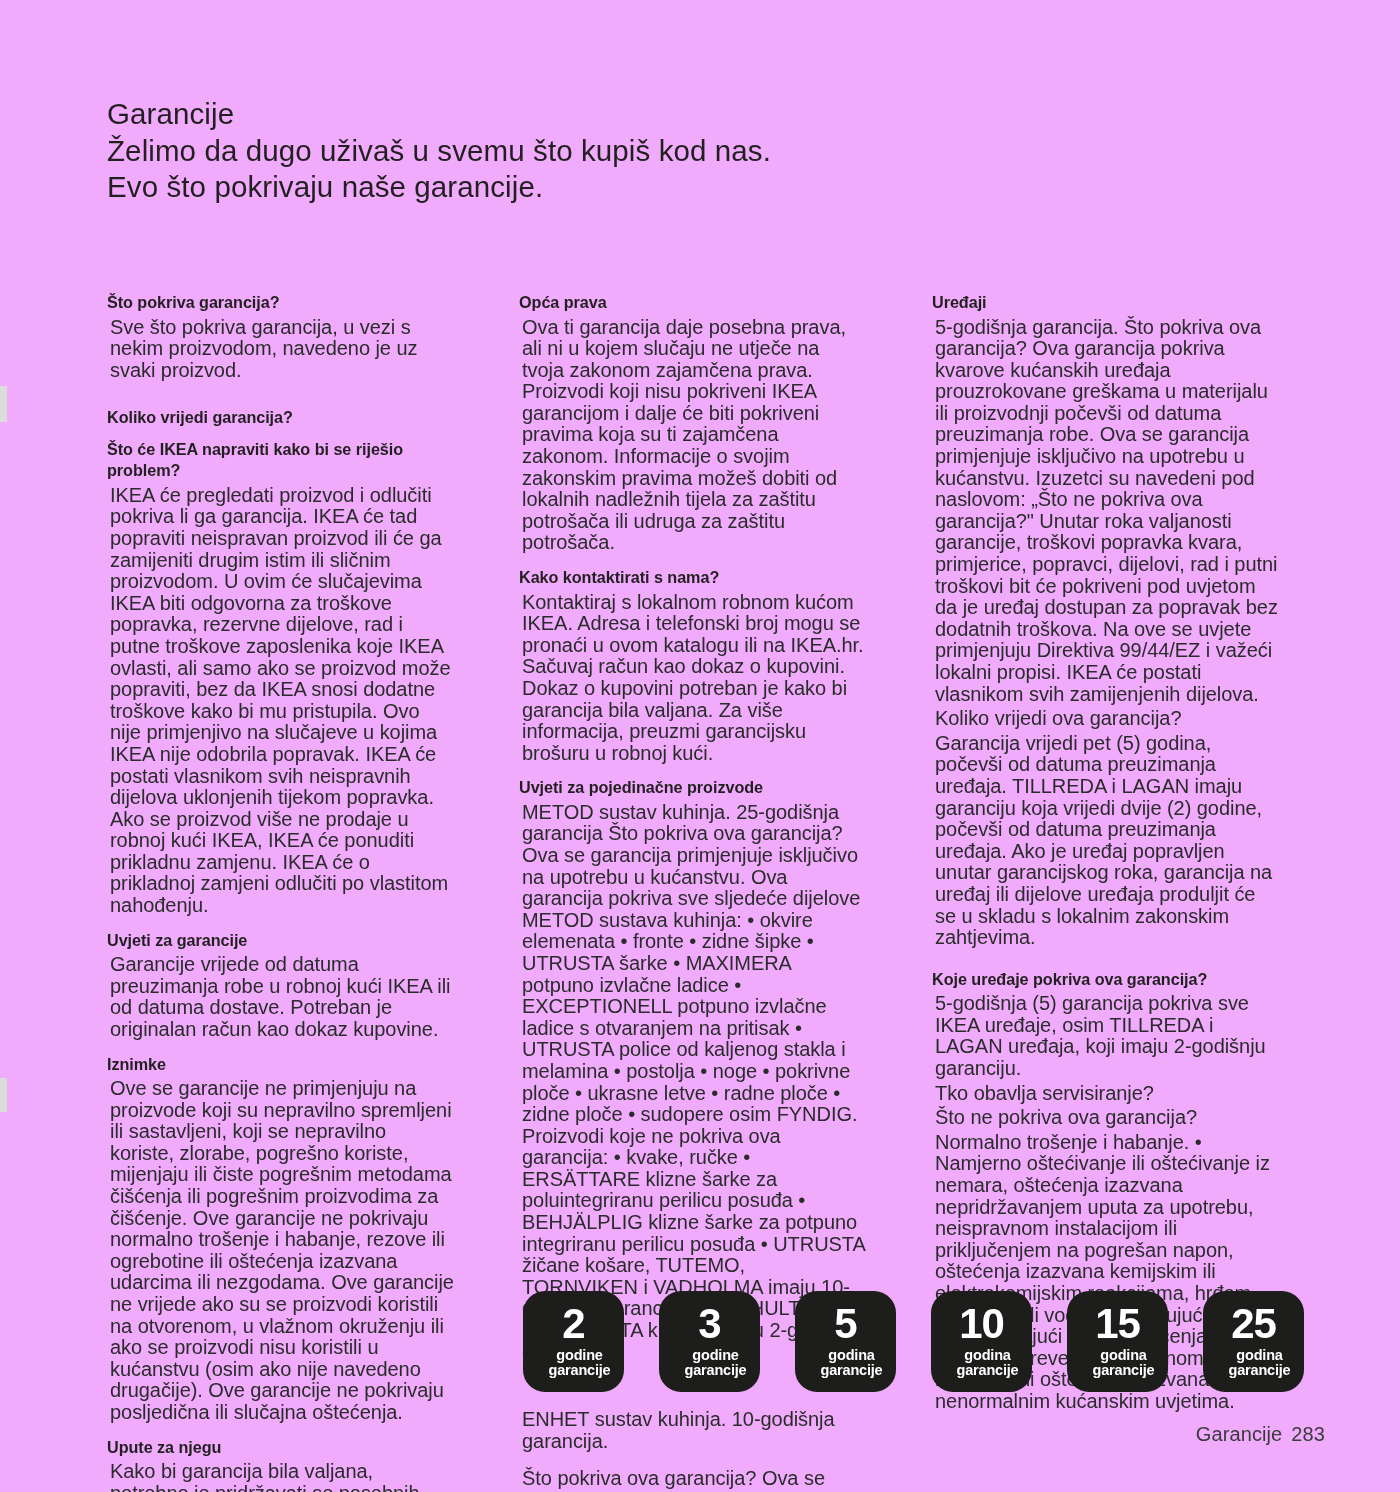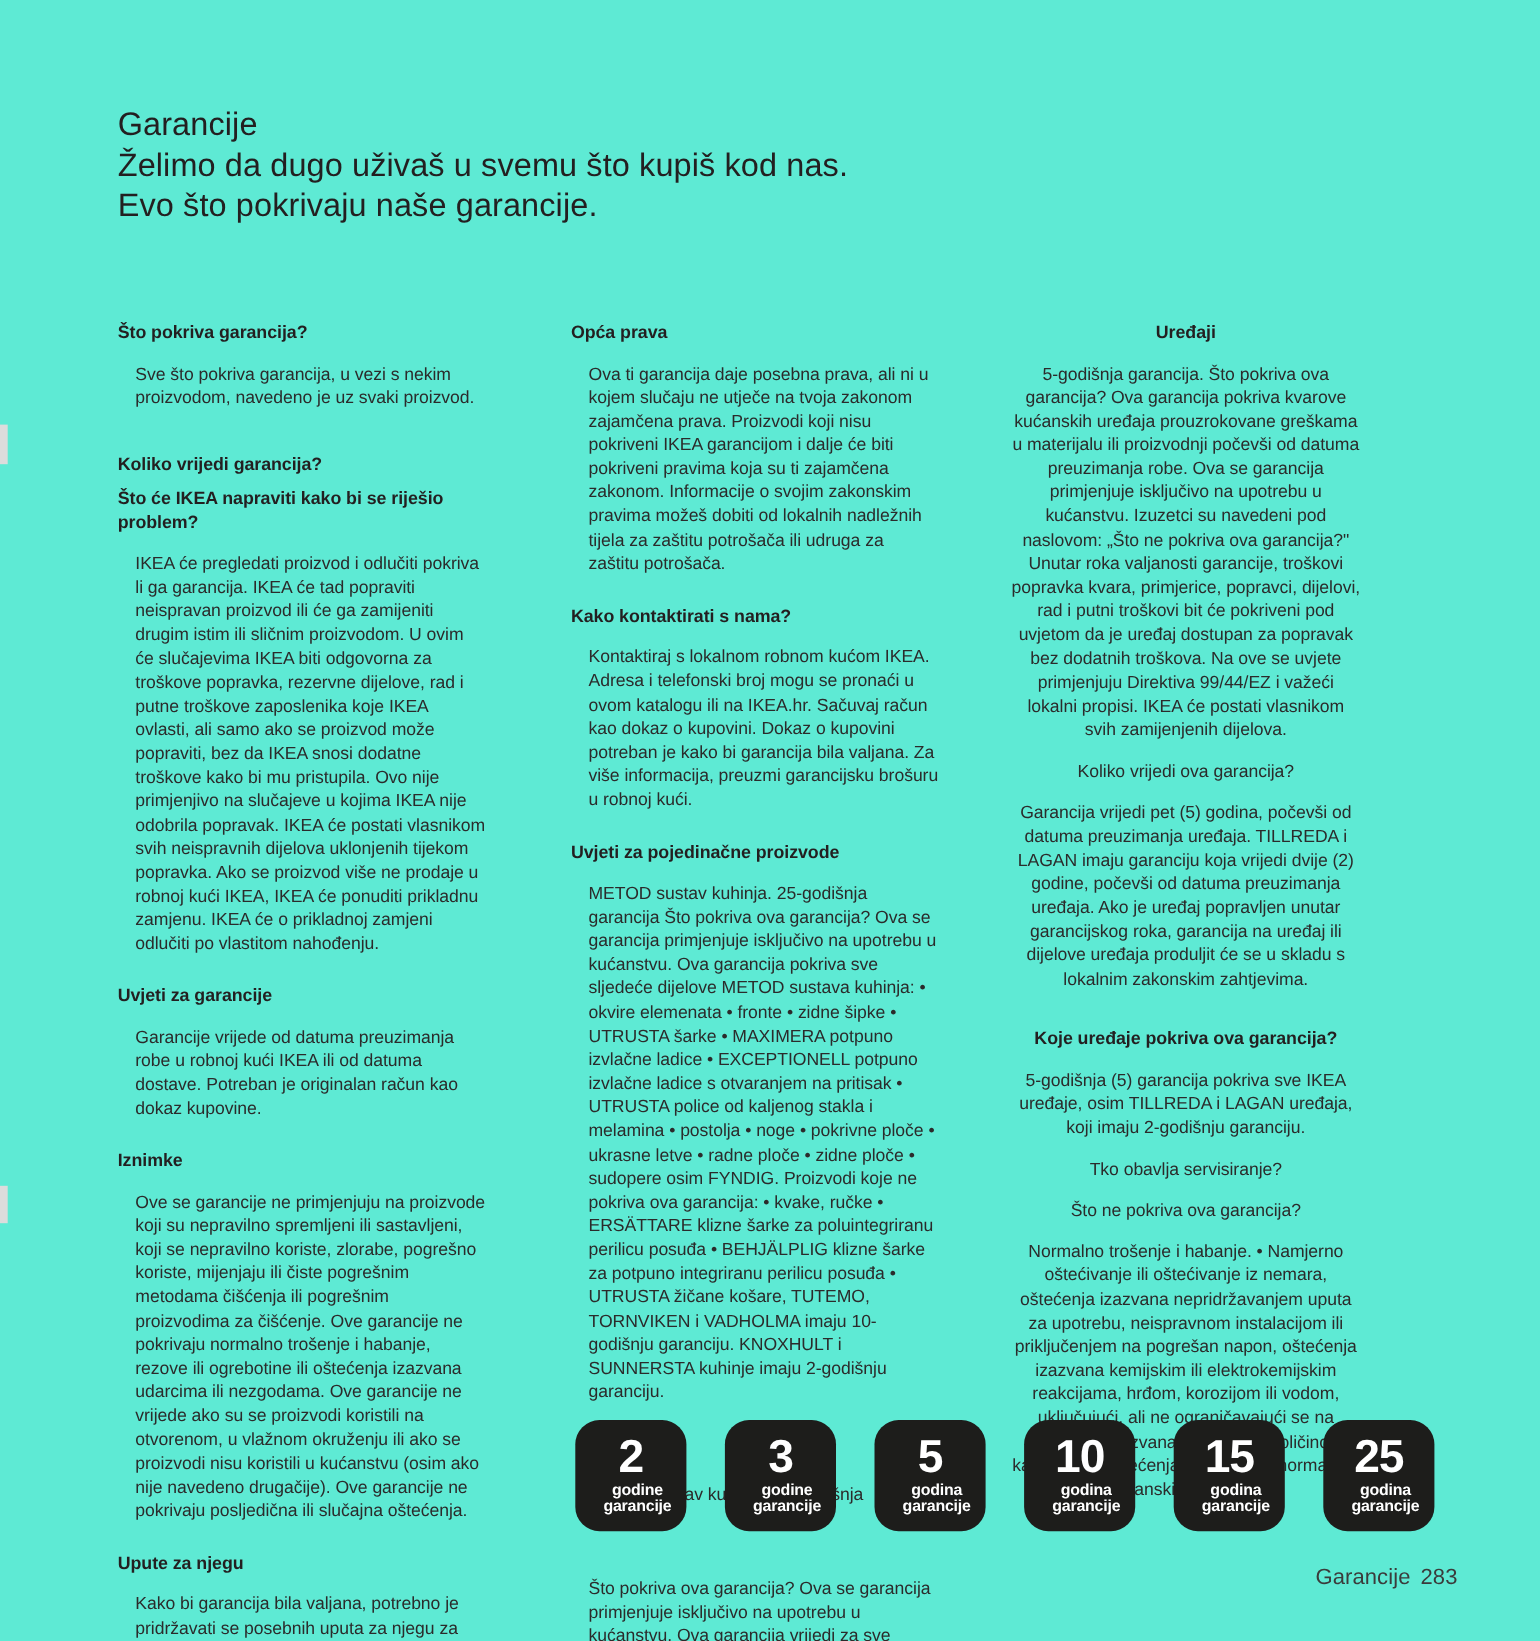--- a/index.html
+++ b/index.html
@@ -15,21 +15,21 @@
     -webkit-font-smoothing: antialiased;
     position: relative;
     overflow: hidden;
   }
 
   .page {
     position: absolute;
     left: 0; top: 0;
     width: 1400px;
     height: 1492px;
-    background: #5eead4;
+    background: #f0abfc;
   }
 
   
   .bleed-mark {
     position: absolute;
     left: 0;
     width: 7px;
     background: #dcdcdc;
   }
   .bleed-a { top: 386px; height: 36px; }
@@ -59,33 +59,33 @@
     width: 1200px;
     height: 1120px;
   }
   .col {
     position: absolute;
     top: 0;
     width: 350px;
   }
   .col-1 { left: 0px; }
   .col-2 { left: 412px; }
-  .col-3 { left: 796px; text-align: center; }
+  .col-3 { left: 825px; }
 
   .col h3 {
     margin: 0;
     font-size: 16.2px;
     line-height: 21.5px;
     font-weight: 700;
     letter-spacing: -0.05px;
     color: #231f20;
   }
   .col p {
-    margin: 16px;
-    font-size: 16px;
+    margin: 3px;
+    font-size: 20px;
     line-height: 21.6px;
     font-weight: 400;
     letter-spacing: -0.05px;
     color: #2b2b2b;
   }
   .gap-sm  { height: 10px; }
   .gap-md  { height: 17px; }
   .gap-lg  { height: 23px; }
   .gap-xl  { height: 40px; }
 

